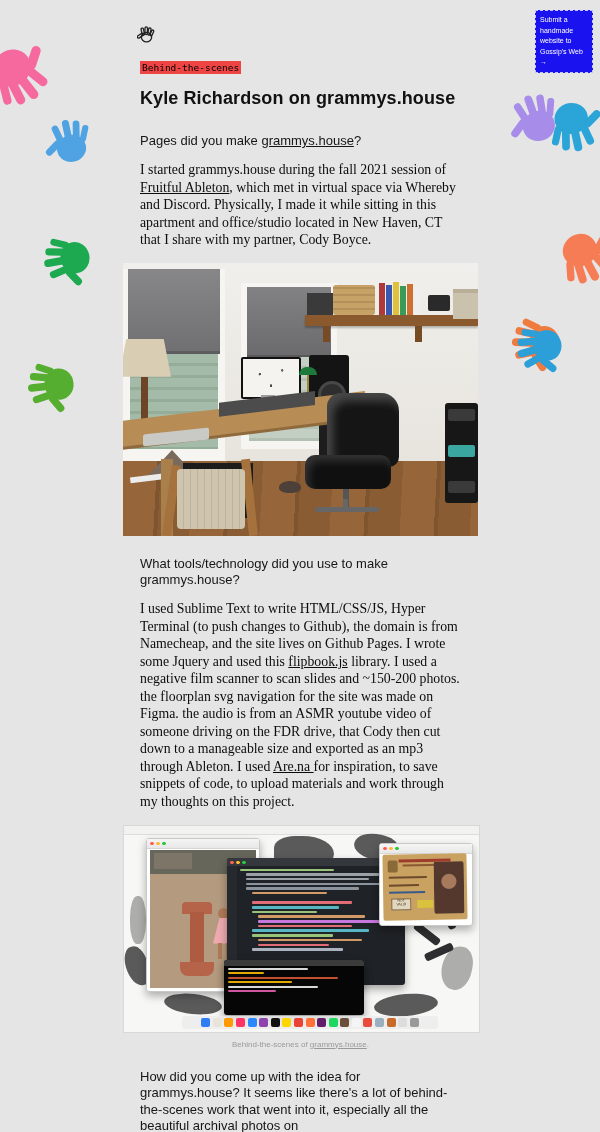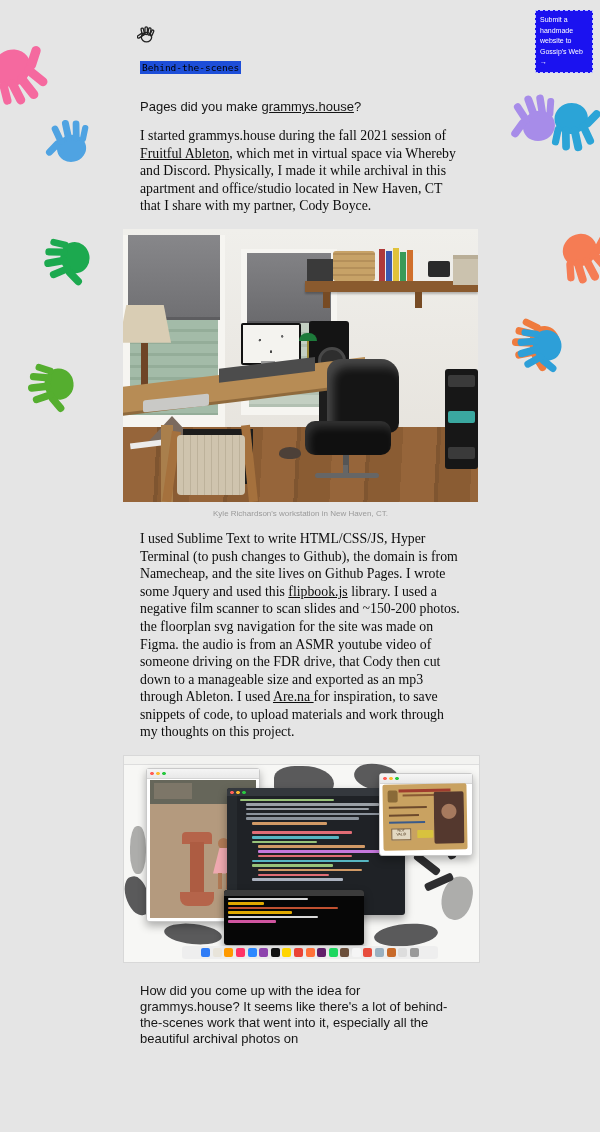--- a/index.html
+++ b/index.html
@@ -14,21 +14,21 @@
   .hand-glyph{position:absolute;left:137px;top:25px;width:19px;height:20px;color:#222;}
 
   
   .submit-box{position:absolute;right:7px;top:10px;width:48px;padding:4px 4px;
      background:#1b12f0;border:1px dashed #c0c4ff;color:#fff;font-size:7px;line-height:1.5;
      text-decoration:none;display:block;}
 
   
   .content{position:absolute;left:140px;top:0;width:321px;}
   .tag{display:inline-block;margin-top:61px;font-family:"DejaVu Sans Mono",monospace;
-       font-size:9.5px;background:#1d4ed8;padding:1px 2px;color:#000;}
+       font-size:9.5px;background:#ef4444;padding:1px 2px;color:#000;}
   h1{font-size:18px;font-weight:bold;margin:13px 0 0 0;letter-spacing:.1px;}
   .question{font-size:13px;line-height:1.25;margin:24px 0 0 0;color:#161616;}
   .answer{font-family:"Liberation Serif",serif;font-size:13.8px;line-height:1.27;margin:12px 0 0 0;color:#0c0c0c;}
   .answer a,.question a,.caption a{color:inherit;}
   figure{margin:14px 0 0 -17px;width:355px;}
   .photo{position:relative;width:355px;overflow:hidden;background:#eceae6;}
   .caption{font-size:8px;color:#9a9a9a;text-align:center;margin-top:7px;line-height:1.2;}
 
   
   .s1{height:273px;}
@@ -221,24 +221,25 @@
         <use href="#handprint" fill="none" stroke="#222" stroke-width="7"></use>
       </svg>
   </div>
 
   <a href="#" class="submit-box">Submit a handmade website to Gossip's Web →</a>
 
   <div class="content">
 
     <span class="tag">Behind-the-scenes</span>
 
+    <h1>Kyle Richardson on grammys.house</h1>
 
     <p class="question"><span>Pages did you make </span><a href="#">grammys.house</a><span>?</span></p>
 
-    <p class="answer"><span>I started grammys.house during the fall 2021 session of </span><a href="#">Fruitful Ableton</a><span>, which met in virtual space via Whereby and Discord. Physically, I made it while archival in this apartment and office/studio located in New Haven, CT that I share with my partner, Cody Boyce.</span></p>
+    <p class="answer"><span>I started grammys.house during the fall 2021 session of </span><a href="#">Fruitful Ableton</a><span>, which met in virtual space via Whereby and Discord. Physically, I made it while sitting in this apartment and office/studio located in New Haven, CT that I share with my partner, Cody Boyce.</span></p>
 
     
     <figure>
       <div class="photo s1">
         <div class="wall"></div>
         <div class="floor"></div>
         <div class="winA">
           <div class="shade"></div>
           <div class="glass">
             <div class="roof"></div>
@@ -294,23 +295,23 @@
           <div class="frameL"></div>
           <div class="frameR"></div>
           <div class="mesh"></div>
         </div>
         <div class="cart">
           <i style="top:6px"></i>
           <i class="teal" style="top:42px"></i>
           <i style="top:78px"></i>
         </div>
       </div>
-      <figcaption class="caption">Kyle Richardson's workstation in New Haven, CT.</figcaption>
     </figure>
 
+    <p class="question" style="margin-top:20px">What tools/technology did you use to make grammys.house?</p>
 
     <p class="answer"><span>I used Sublime Text to write HTML/CSS/JS, Hyper Terminal (to push changes to Github), the domain is from Namecheap, and the site lives on Github Pages. I wrote some Jquery and used this </span><a href="#">flipbook.js</a><span> library. I used a negative film scanner to scan slides and ~150-200 photos. the floorplan svg navigation for the site was made on Figma. the audio is from an ASMR youtube video of someone driving on the FDR drive, that Cody then cut down to a manageable size and exported as an mp3 through Ableton. I used </span><a href="#">Are.na </a><span>for inspiration, to save snippets of code, to upload materials and work through my thoughts on this project.</span></p>
 
     
     <figure>
       <div class="photo s2">
         <div class="menubar"></div>
 
         <div class="blob" style="left:150px;top:10px;width:60px;height:34px;border-radius:40% 60% 55% 45%"></div>
         <div class="blob" style="left:230px;top:8px;width:44px;height:26px;border-radius:60% 40% 50% 50%;transform:rotate(14deg)"></div>
@@ -410,20 +411,21 @@
           <i style="background:#1ed760"></i>
           <i style="background:#6b4f3a"></i>
           <i style="background:#f5f5f5"></i>
           <i style="background:#e74c3c"></i>
           <i style="background:#9ab0c0"></i>
           <i style="background:#c86a2a"></i>
           <i style="background:#dddddd"></i>
           <i style="background:#999999"></i>
         </div>
       </div>
+      <figcaption class="caption"><span>Behind-the-scenes of </span><a href="#">grammys.house</a><span>.</span></figcaption>
     </figure>
 
     <p class="question" style="margin-top:20px"><span>How did you come up with the idea for grammys.house? It seems like there's a lot of behind-the-scenes work that went into it, especially all the beautiful archival photos on </span></p>
 
     
 
   </div>
 </div>
 
 </body></html>

